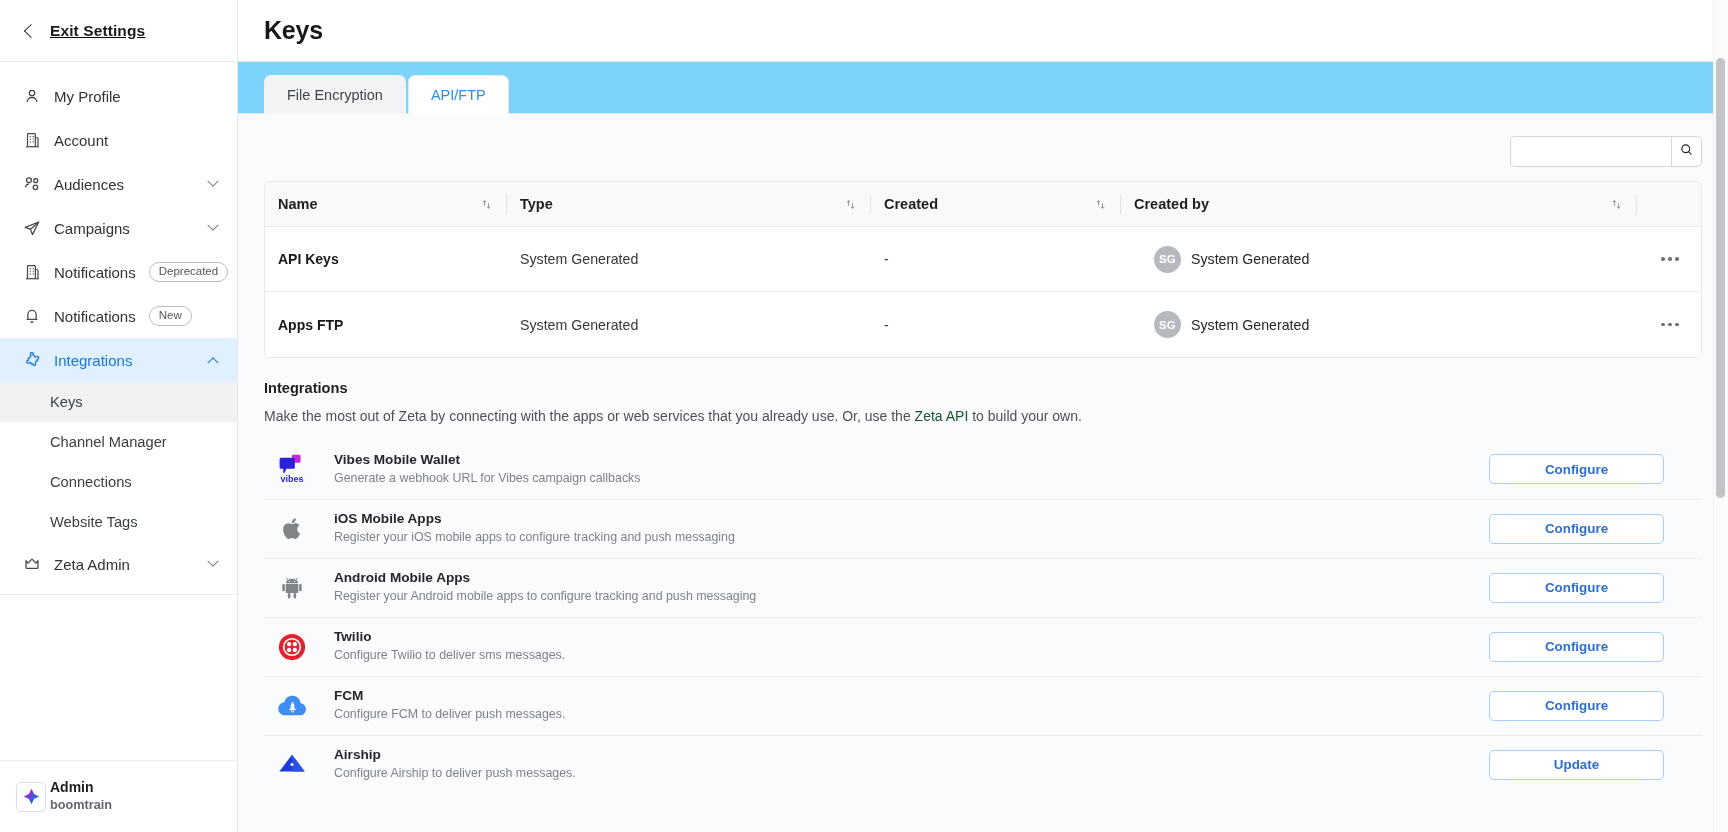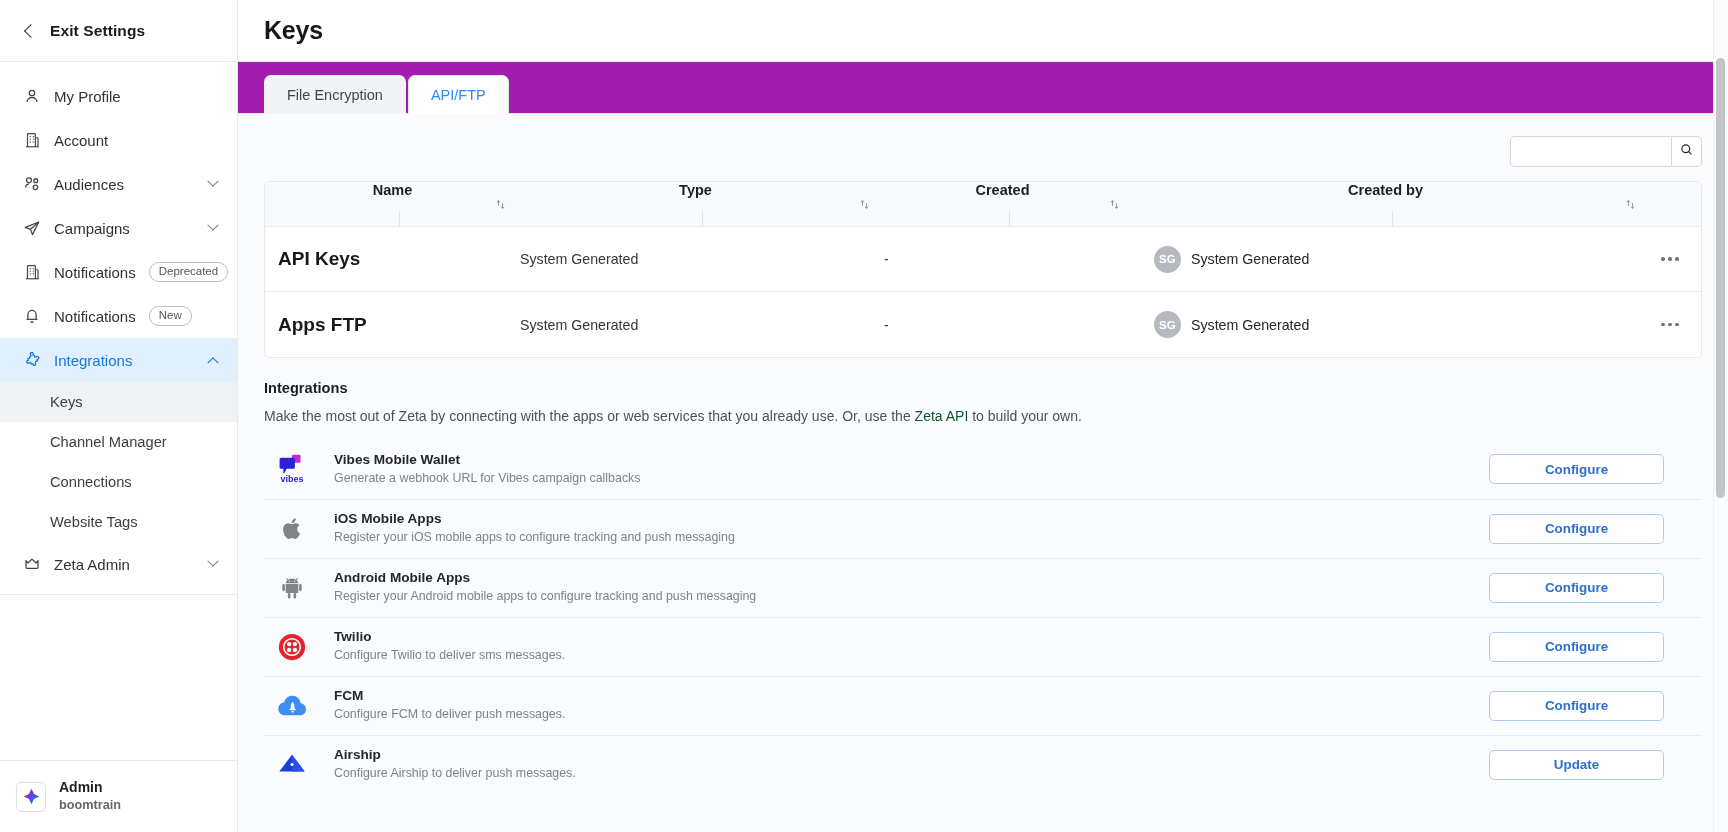--- a/index.html
+++ b/index.html
@@ -20,20 +20,21 @@
     flex: 0 0 238px;
     position: relative;
   }
   .exit-settings {
     height: 62px;
     display: flex; align-items: center;
     padding-left: 24px;
     gap: 14px;
     border-bottom: 1px solid #e9ebef;
     cursor: pointer;
+    text-decoration: underline;
   }
   .exit-chevron {
     width: 10px; height: 10px;
     border-left: 1.9px solid #333; border-bottom: 1.9px solid #333;
     transform: rotate(45deg);
     margin-left: 2px;
   }
   .exit-label { font-size: 15.5px; font-weight: 700; color: #1a1a1a; letter-spacing: .1px; }
 
   .nav { padding-top: 12px; flex: 1 1 auto; overflow: hidden; }
@@ -80,21 +81,21 @@
     color: #3a3f44;
     cursor: pointer;
   }
   .subnav-item.selected { background: #f1f2f4; }
   .nav-sep { height: 1px; background: #e9ebef; margin: 8px 0; }
 
   .user-box {
     border-top: 1px solid #e9ebef;
     height: 72px;
     display: flex; align-items: center;
-    gap: 13px;
+    gap: 4px;
     padding-left: 16px;
     cursor: pointer;
   }
   .zeta-logo {
     width: 30px; height: 30px; flex: 0 0 30px;
     border: 1px solid #dcdfe3; border-radius: 5px;
     display: flex; align-items: center; justify-content: center;
     background: #fff;
   }
   .user-name { font-size: 14px; font-weight: 700; color: #1c1f22; line-height: 1.35; }
@@ -117,21 +118,21 @@
   }
   .page-title { font-size: 25px; font-weight: 700; color: #16191c; letter-spacing: -.2px; }
 
   .content { flex: 1 1 auto; overflow: hidden; position: relative; }
 
   .tabs {
     display: flex; align-items: flex-end;
     padding: 12px 0 0 26px;
     gap: 2px;
     border-bottom: 1px solid #e6e8ec;
-    background: #a21caf;
+    background: #7dd3fc;
   }
   .tab {
     padding: 11px 22px 10px;
     font-size: 14.5px;
     color: #40454a;
     background: #f1f3f5;
     border: 1px solid transparent;
     border-radius: 7px 7px 0 0;
     cursor: pointer;
     position: relative;
@@ -174,38 +175,38 @@
     border-radius: 6px;
     overflow: hidden;
   }
   .thead {
     display: flex; align-items: center;
     height: 45px;
     background: #f8f9fa;
     border-bottom: 1px solid #e9ebef;
     font-size: 14.5px; font-weight: 700; color: #1c1f22;
   }
-  .th { display: flex; align-items: center; padding-left: 13px; height: 100%; position: relative; flex-direction: column; }
+  .th { display: flex; align-items: center; padding-left: 13px; height: 100%; position: relative; }
   .th .sort { margin-left: auto; margin-right: 0; display:flex; }
   .th .divider { width: 1px; height: 19px; background: #dfe2e6; margin: 0 0 0 13px; }
   .col-name { flex: 0 0 242px; }
   .col-type { flex: 0 0 364px; }
   .col-created { flex: 0 0 250px; }
   .col-createdby { flex: 1 1 auto; }
   .col-actions { flex: 0 0 64px; }
 
   .trow {
     display: flex; align-items: center;
     height: 65px;
     border-bottom: 1px solid #ebedf0;
     background: #fff;
   }
   .trow:last-child { border-bottom: none; }
   .td { padding-left: 13px; display: flex; align-items: center; height: 100%; }
-  .cell-name { font-size: 19px; font-weight: 700; color: #16191c; }
+  .cell-name { font-size: 14px; font-weight: 700; color: #16191c; }
   .cell-type { font-size: 14.2px; color: #33373c; }
   .cell-dash { font-size: 14.2px; color: #33373c; }
   .avatar {
     width: 27px; height: 27px; border-radius: 50%;
     background: #b6bac0; color: #fff;
     font-size: 11.5px; font-weight: 600;
     display: flex; align-items: center; justify-content: center;
     margin-right: 10px; flex: 0 0 27px;
     letter-spacing: .2px;
     margin-left: 20px;

